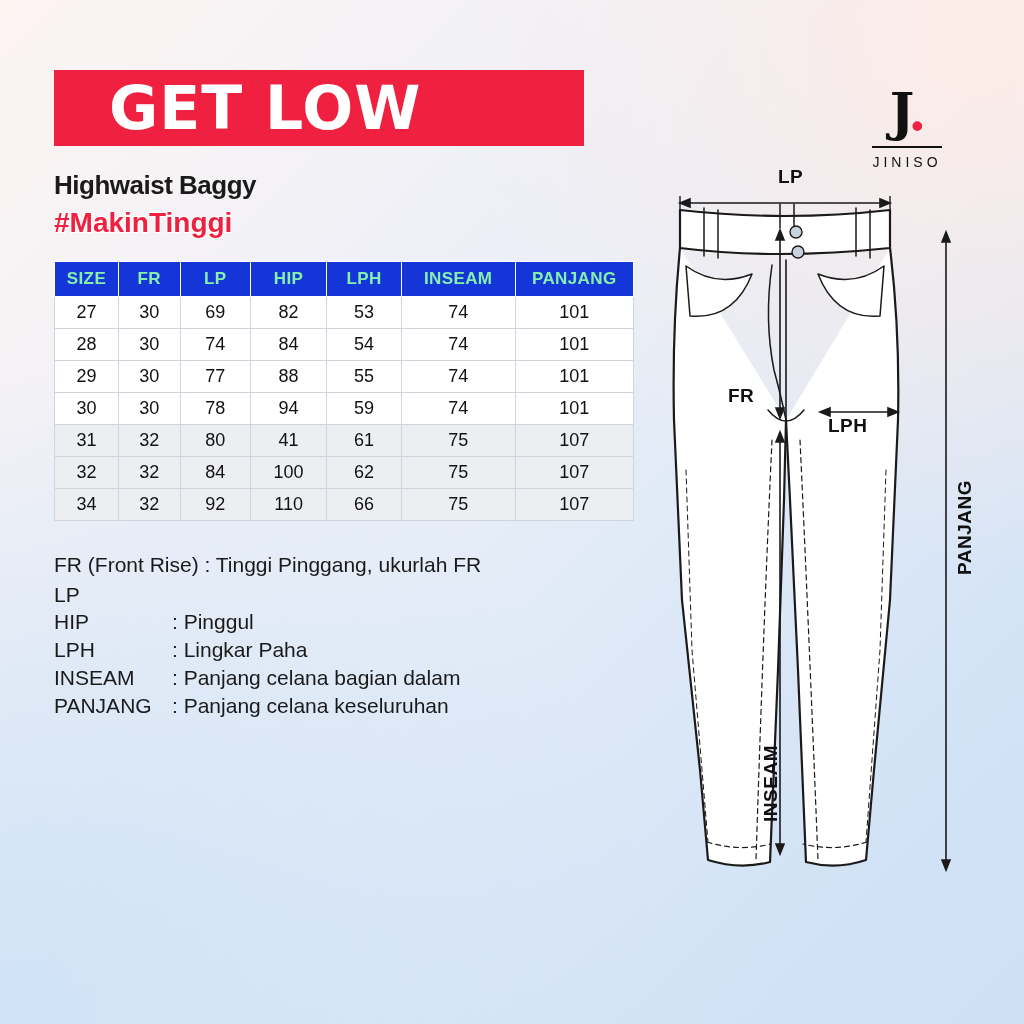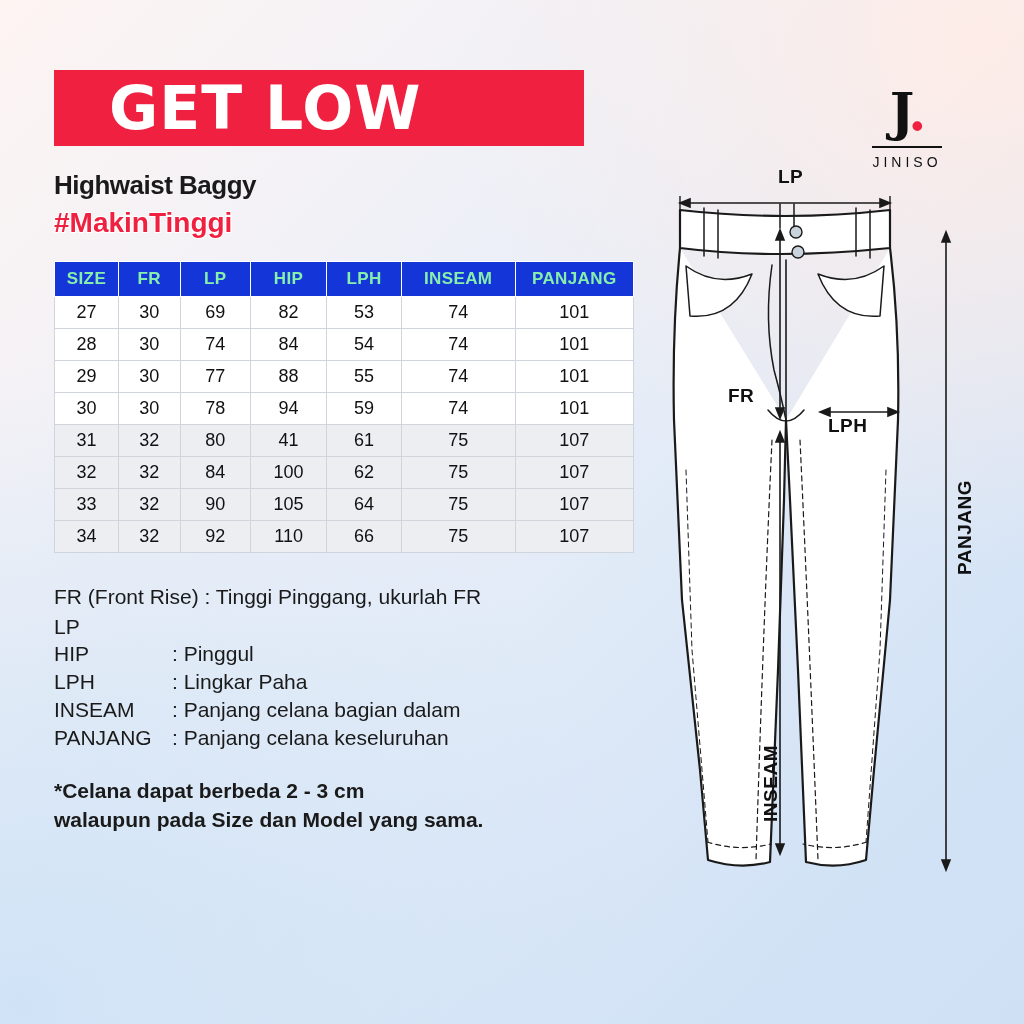--- a/index.html
+++ b/index.html
@@ -276,29 +276,20 @@
           <tr class="alt">
             <td>32</td>
             <td>32</td>
             <td>84</td>
             <td>100</td>
             <td>62</td>
             <td>75</td>
             <td>107</td>
           </tr>
           <tr class="alt">
-            <td>33</td>
-            <td>32</td>
-            <td>90</td>
-            <td>105</td>
-            <td>64</td>
-            <td>75</td>
-            <td>107</td>
-          </tr>
-          <tr class="alt">
             <td>34</td>
             <td>32</td>
             <td>92</td>
             <td>110</td>
             <td>66</td>
             <td>75</td>
             <td>107</td>
           </tr>
         </tbody>
       </table>
@@ -319,24 +310,20 @@
         <div class="legend-row">
           <div class="legend-key">INSEAM</div>
           <div class="legend-val">: Panjang celana bagian dalam</div>
         </div>
         <div class="legend-row">
           <div class="legend-key">PANJANG</div>
           <div class="legend-val">: Panjang celana keseluruhan</div>
         </div>
       </div>
 
-      <div class="note">
-        <div>*Celana dapat berbeda 2 - 3 cm</div>
-        <div>walaupun pada Size dan Model yang sama.</div>
-      </div>
     </div>
 
     <div class="brand">
       <div class="brand-mark">
         <span>J</span><span class="brand-dot">.</span>
       </div>
       <div class="brand-name">JINISO</div>
     </div>
 
     <div class="illustration">

